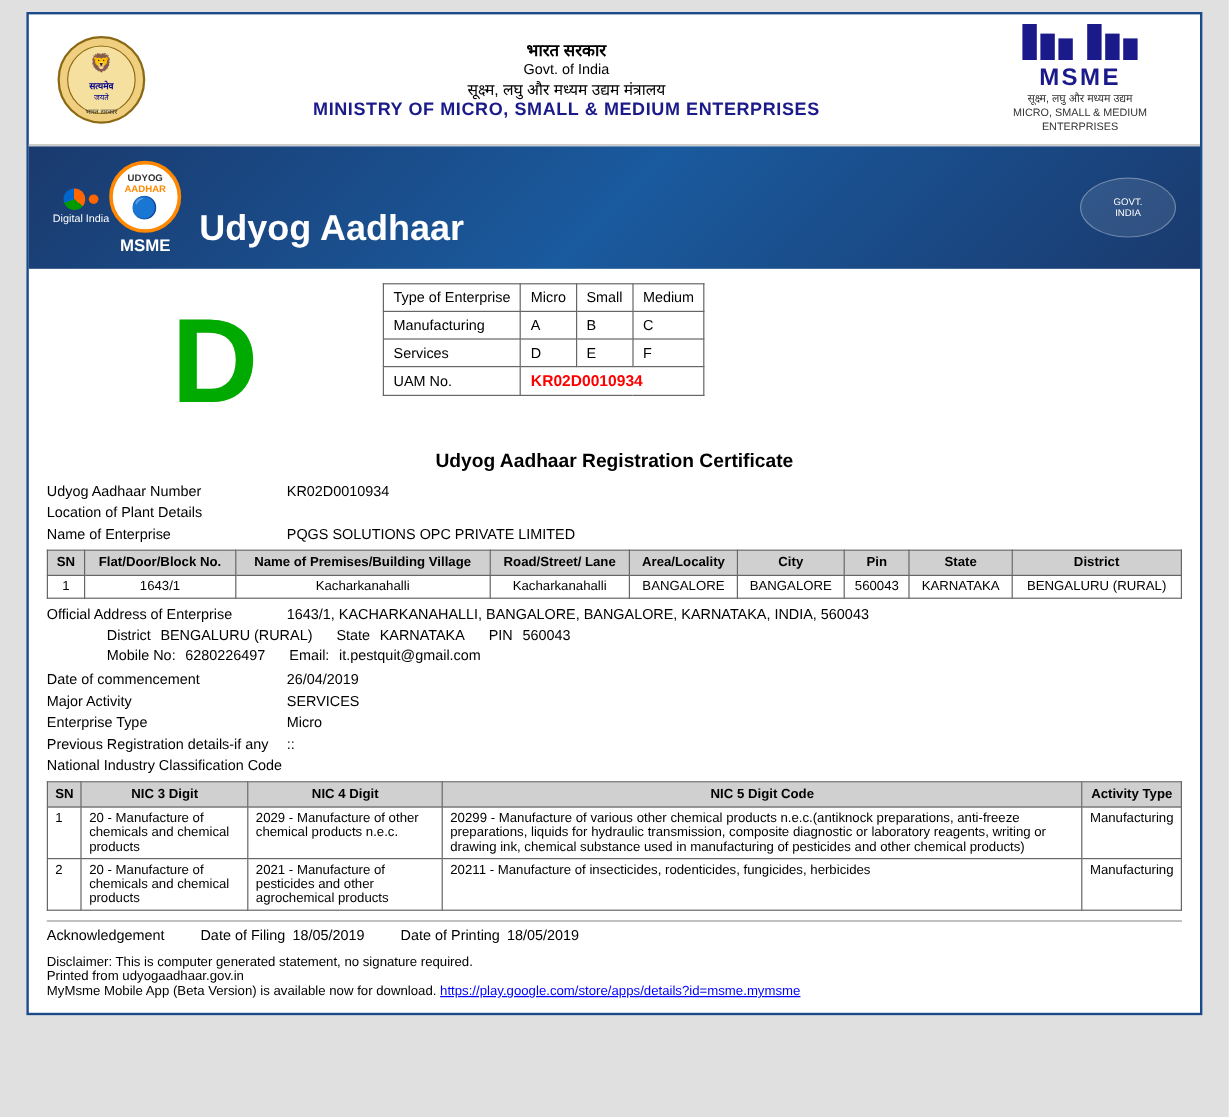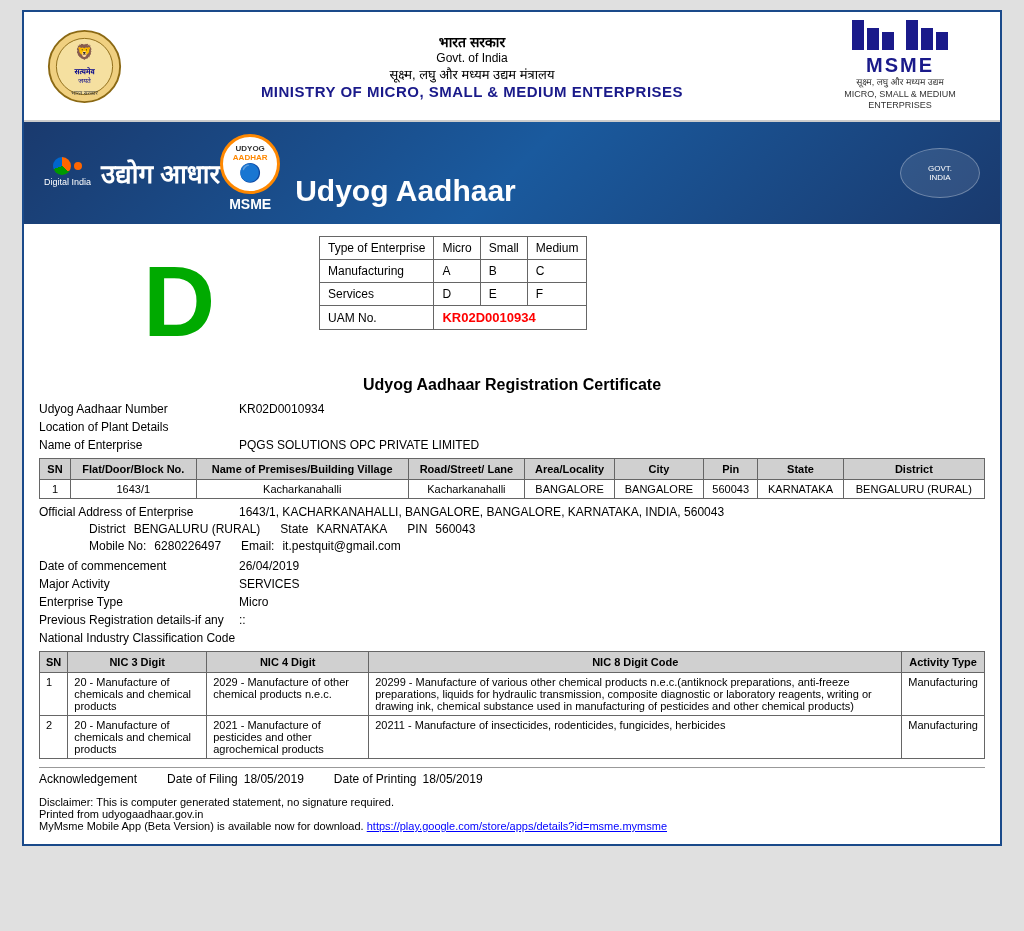--- a/index.html
+++ b/index.html
@@ -332,21 +332,20 @@
     <div class="banner-left">
       <div class="digital-india-logo">
         <div style="display:flex;flex-direction:column;align-items:center;">
           <div style="display:flex;align-items:center;gap:3px;">
             <div style="width:18px;height:18px;border-radius:50%;background:conic-gradient(#ff6600 0deg 130deg, #009900 130deg 250deg, #0066cc 250deg 360deg);"></div>
             <div style="width:8px;height:8px;border-radius:50%;background:#ff6600;"></div>
           </div>
           <div class="di-text" style="color:white;font-size:9px;margin-top:2px;">Digital India</div>
         </div>
       </div>
-      <div class="banner-hindi-title">उद्योग आधार</div>
     </div>
     <div class="banner-center">
       <div style="background:white;border-radius:50%;width:60px;height:60px;display:flex;align-items:center;justify-content:center;border:3px solid #ff8800;">
         <div style="text-align:center;">
           <div style="font-size:8px;color:#333;font-weight:bold;">UDYOG</div>
           <div style="font-size:8px;color:#ff8800;font-weight:bold;">AADHAR</div>
           <div style="font-size:18px;">🔵</div>
         </div>
       </div>
       <div class="msme-label">MSME</div>
@@ -490,21 +489,21 @@
     <div class="info-row">
       <span class="info-label">National Industry Classification Code</span>
     </div>
 
     <table class="nic-table">
       <thead>
         <tr>
           <th>SN</th>
           <th>NIC 3 Digit</th>
           <th>NIC 4 Digit</th>
-          <th>NIC 8 Digit Code</th>
+          <th>NIC 5 Digit Code</th>
           <th>Activity Type</th>
         </tr>
       </thead>
       <tbody>
         <tr>
           <td>1</td>
           <td>20 - Manufacture of chemicals and chemical products</td>
           <td>2029 - Manufacture of other chemical products n.e.c.</td>
           <td>20299 - Manufacture of various other chemical products n.e.c.(antiknock preparations, anti-freeze preparations, liquids for hydraulic transmission, composite diagnostic or laboratory reagents, writing or drawing ink, chemical substance used in manufacturing of pesticides and other chemical products)</td>
           <td>Manufacturing</td>

